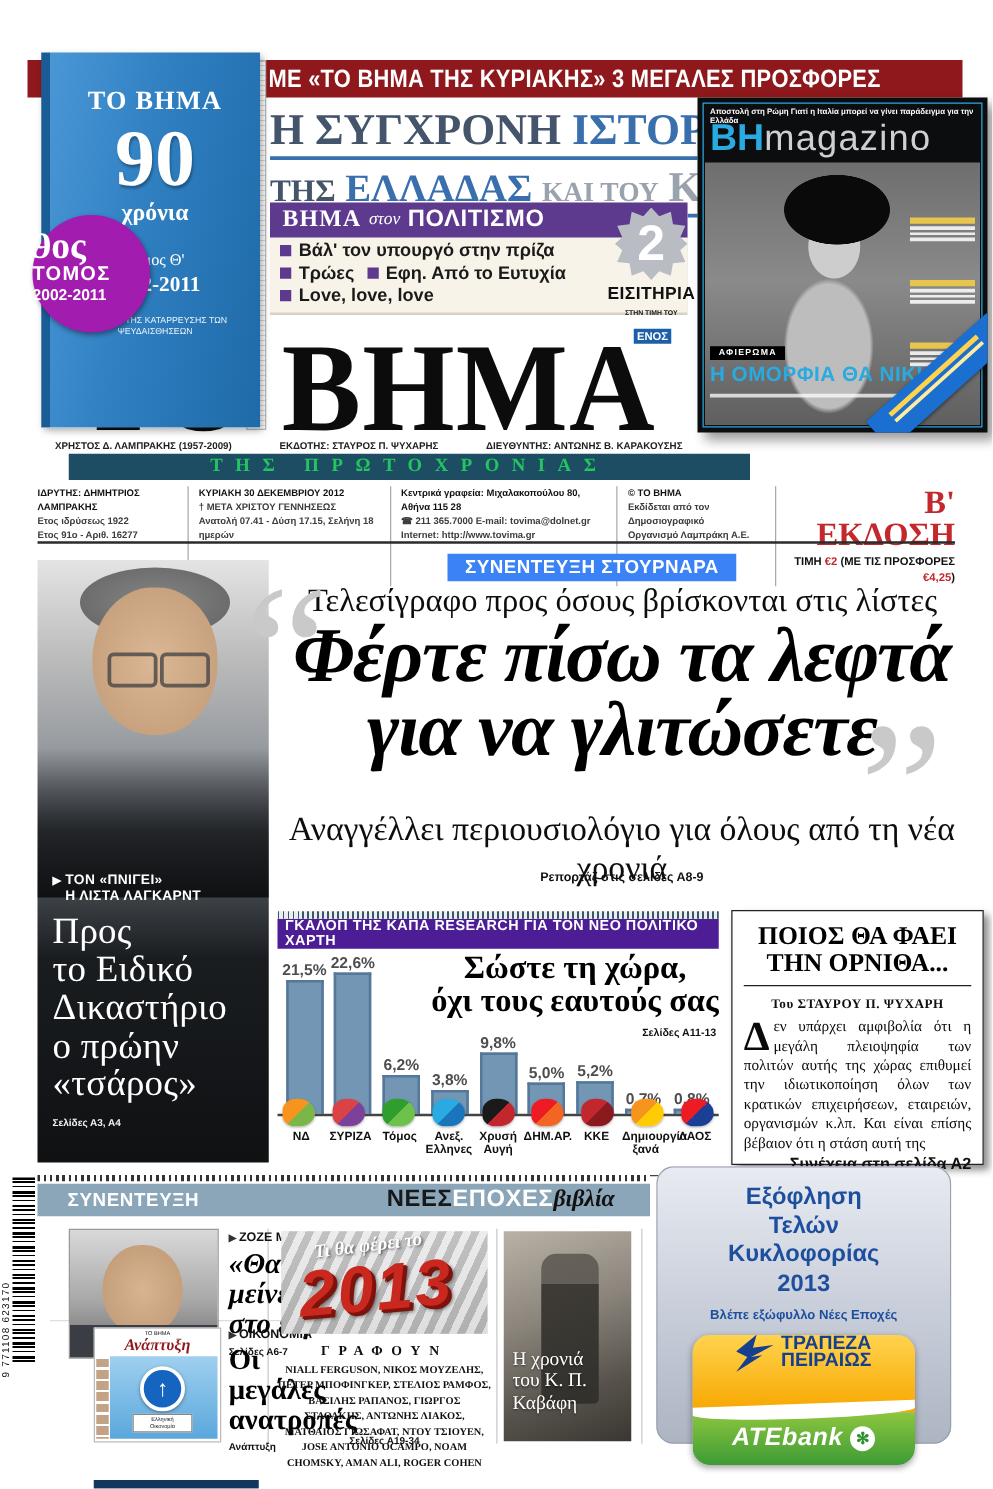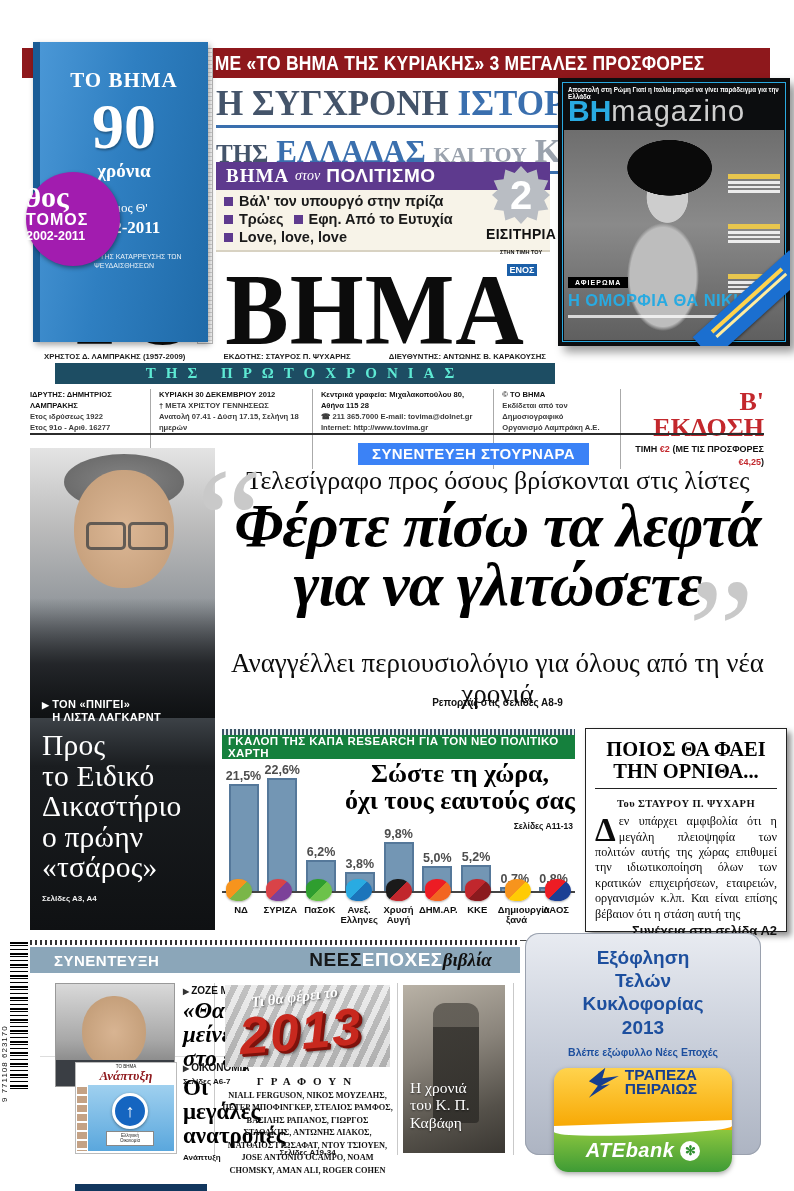--- a/index.html
+++ b/index.html
@@ -89,21 +89,21 @@
   .mag .ribbon{position:absolute;right:-26px;bottom:26px;width:130px;height:30px;background:#1b6fd0;
       transform:rotate(-42deg);box-shadow:0 1px 3px rgba(0,0,0,.5);}
   .mag .ribbon i{display:block;height:4px;background:#ffd34d;margin:7px 18px 3px 18px;}
   .mag .ribbon i+i{height:3px;background:#ffec9e;margin-top:2px;}
 
   
   .mast-title{left:28px;top:252px;width:532px;text-align:center;font-family:"Liberation Serif",serif;
       font-weight:900;font-size:95px;letter-spacing:1px;color:#0c0c0c;transform:scaleY(1.06);transform-origin:top;}
   .mast-names{left:30px;top:352px;width:530px;display:flex;justify-content:space-between;
       font-size:7.8px;font-weight:bold;color:#222;padding:0 14px;box-sizing:border-box;}
-  .edition-bar{left:55px;top:363px;width:500px;height:21px;background:#1d4d63;color:#5eead4;
+  .edition-bar{left:55px;top:363px;width:545px;height:21px;background:#1d4d63;color:#22c55e;
       font-family:"Liberation Serif",serif;font-weight:bold;font-size:15px;letter-spacing:10px;
       display:flex;align-items:center;justify-content:center;}
 
   
   .infobar{left:30px;top:389px;width:734px;display:flex;font-size:7.6px;color:#3c3c3c;line-height:1.45;}
   .infobar .col{padding:0 8px;border-left:1px solid #aaa;}
   .infobar .col:first-child{border-left:none;padding-left:0;}
   .infobar .col div:first-child{font-weight:bold;color:#111;}
   .infobar .col div{font-weight:bold;}
   .ed-block{margin-left:auto;text-align:right;border-left:1px solid #aaa;padding-left:10px;}
@@ -138,21 +138,21 @@
   .q-open{left:196px;top:446px;font-family:"Liberation Serif",serif;font-size:150px;color:#c9c9c9;line-height:1;}
   .q-close{left:688px;top:556px;font-family:"Liberation Serif",serif;font-size:150px;color:#c9c9c9;line-height:1;}
   .lead-head{left:215px;top:496px;width:565px;text-align:center;font-family:"Liberation Serif",serif;
       font-style:italic;font-weight:bold;font-size:62px;line-height:.95;color:#000;letter-spacing:-1px;}
   .lead-deck{left:215px;top:648px;width:565px;text-align:center;font-family:"Liberation Serif",serif;
       font-size:27px;color:#0d0d0d;}
   .lead-pages{left:215px;top:697px;width:565px;text-align:center;font-size:10px;font-weight:bold;color:#111;}
 
   
   .poll{left:222px;top:735px;width:353px;height:200px;}
-  .poll-header{height:24px;position:relative;background:#15803d;}
+  .poll-header{height:24px;position:relative;background:#4c1d95;}
   .poll-header .stripes{position:absolute;left:0;top:-6px;width:100%;height:6px;
       background:repeating-linear-gradient(90deg,#3c5565 0 1.5px,#e9eef2 1.5px 4px);}
   .poll-header .txt{color:#fff;font-weight:bold;font-size:11.5px;letter-spacing:.4px;
       display:flex;align-items:center;height:100%;padding-left:6px;}
   .poll-bars{position:absolute;left:4px;top:30px;width:345px;height:126px;display:flex;
       align-items:flex-end;justify-content:space-between;}
   .bar-slot{width:35px;display:flex;flex-direction:column;align-items:center;justify-content:flex-end;}
   .bar-val{font-size:12.5px;font-weight:bold;color:#4d4d4d;margin-bottom:1px;white-space:nowrap;}
   .bar{width:30px;border:2px solid #55789a;border-bottom:none;box-sizing:border-box;}
   .poll-base{position:absolute;left:0;top:156px;width:100%;height:2px;background:#444;}
@@ -479,21 +479,21 @@
         <div class="party-logo" style="background: linear-gradient(135deg, rgb(41, 171, 226) 0px, rgb(41, 171, 226) 50%, rgb(27, 117, 187) 50%, rgb(27, 117, 187) 100%);"></div>
         <div class="party-logo" style="background: linear-gradient(135deg, rgb(26, 26, 26) 0px, rgb(26, 26, 26) 50%, rgb(193, 39, 45) 50%, rgb(193, 39, 45) 100%);"></div>
         <div class="party-logo" style="background: linear-gradient(135deg, rgb(237, 28, 36) 0px, rgb(237, 28, 36) 50%, rgb(242, 101, 34) 50%, rgb(242, 101, 34) 100%);"></div>
         <div class="party-logo" style="background: linear-gradient(135deg, rgb(193, 39, 45) 0px, rgb(193, 39, 45) 50%, rgb(139, 26, 30) 50%, rgb(139, 26, 30) 100%);"></div>
         <div class="party-logo" style="background: linear-gradient(135deg, rgb(247, 148, 29) 0px, rgb(247, 148, 29) 50%, rgb(255, 203, 5) 50%, rgb(255, 203, 5) 100%);"></div>
         <div class="party-logo" style="background: linear-gradient(135deg, rgb(237, 28, 36) 0px, rgb(237, 28, 36) 50%, rgb(27, 63, 148) 50%, rgb(27, 63, 148) 100%);"></div>
       </div>
     <div class="poll-names">
         <div class="party-name">ΝΔ</div>
         <div class="party-name">ΣΥΡΙΖΑ</div>
-        <div class="party-name">ΠαΣοΚ</div>
+        <div class="party-name">Τόμος</div>
         <div class="party-name">Ανεξ. Ελληνες</div>
         <div class="party-name">Χρυσή Αυγή</div>
         <div class="party-name">ΔΗΜ.ΑΡ.</div>
         <div class="party-name">ΚΚΕ</div>
         <div class="party-name">Δημιουργία ξανά</div>
         <div class="party-name">ΛΑΟΣ</div>
       </div>
     <div class="poll-headline serif prelines">Σώστε τη χώρα,
 όχι τους εαυτούς σας</div>
     <div class="poll-pages">Σελίδες Α11-13</div>

